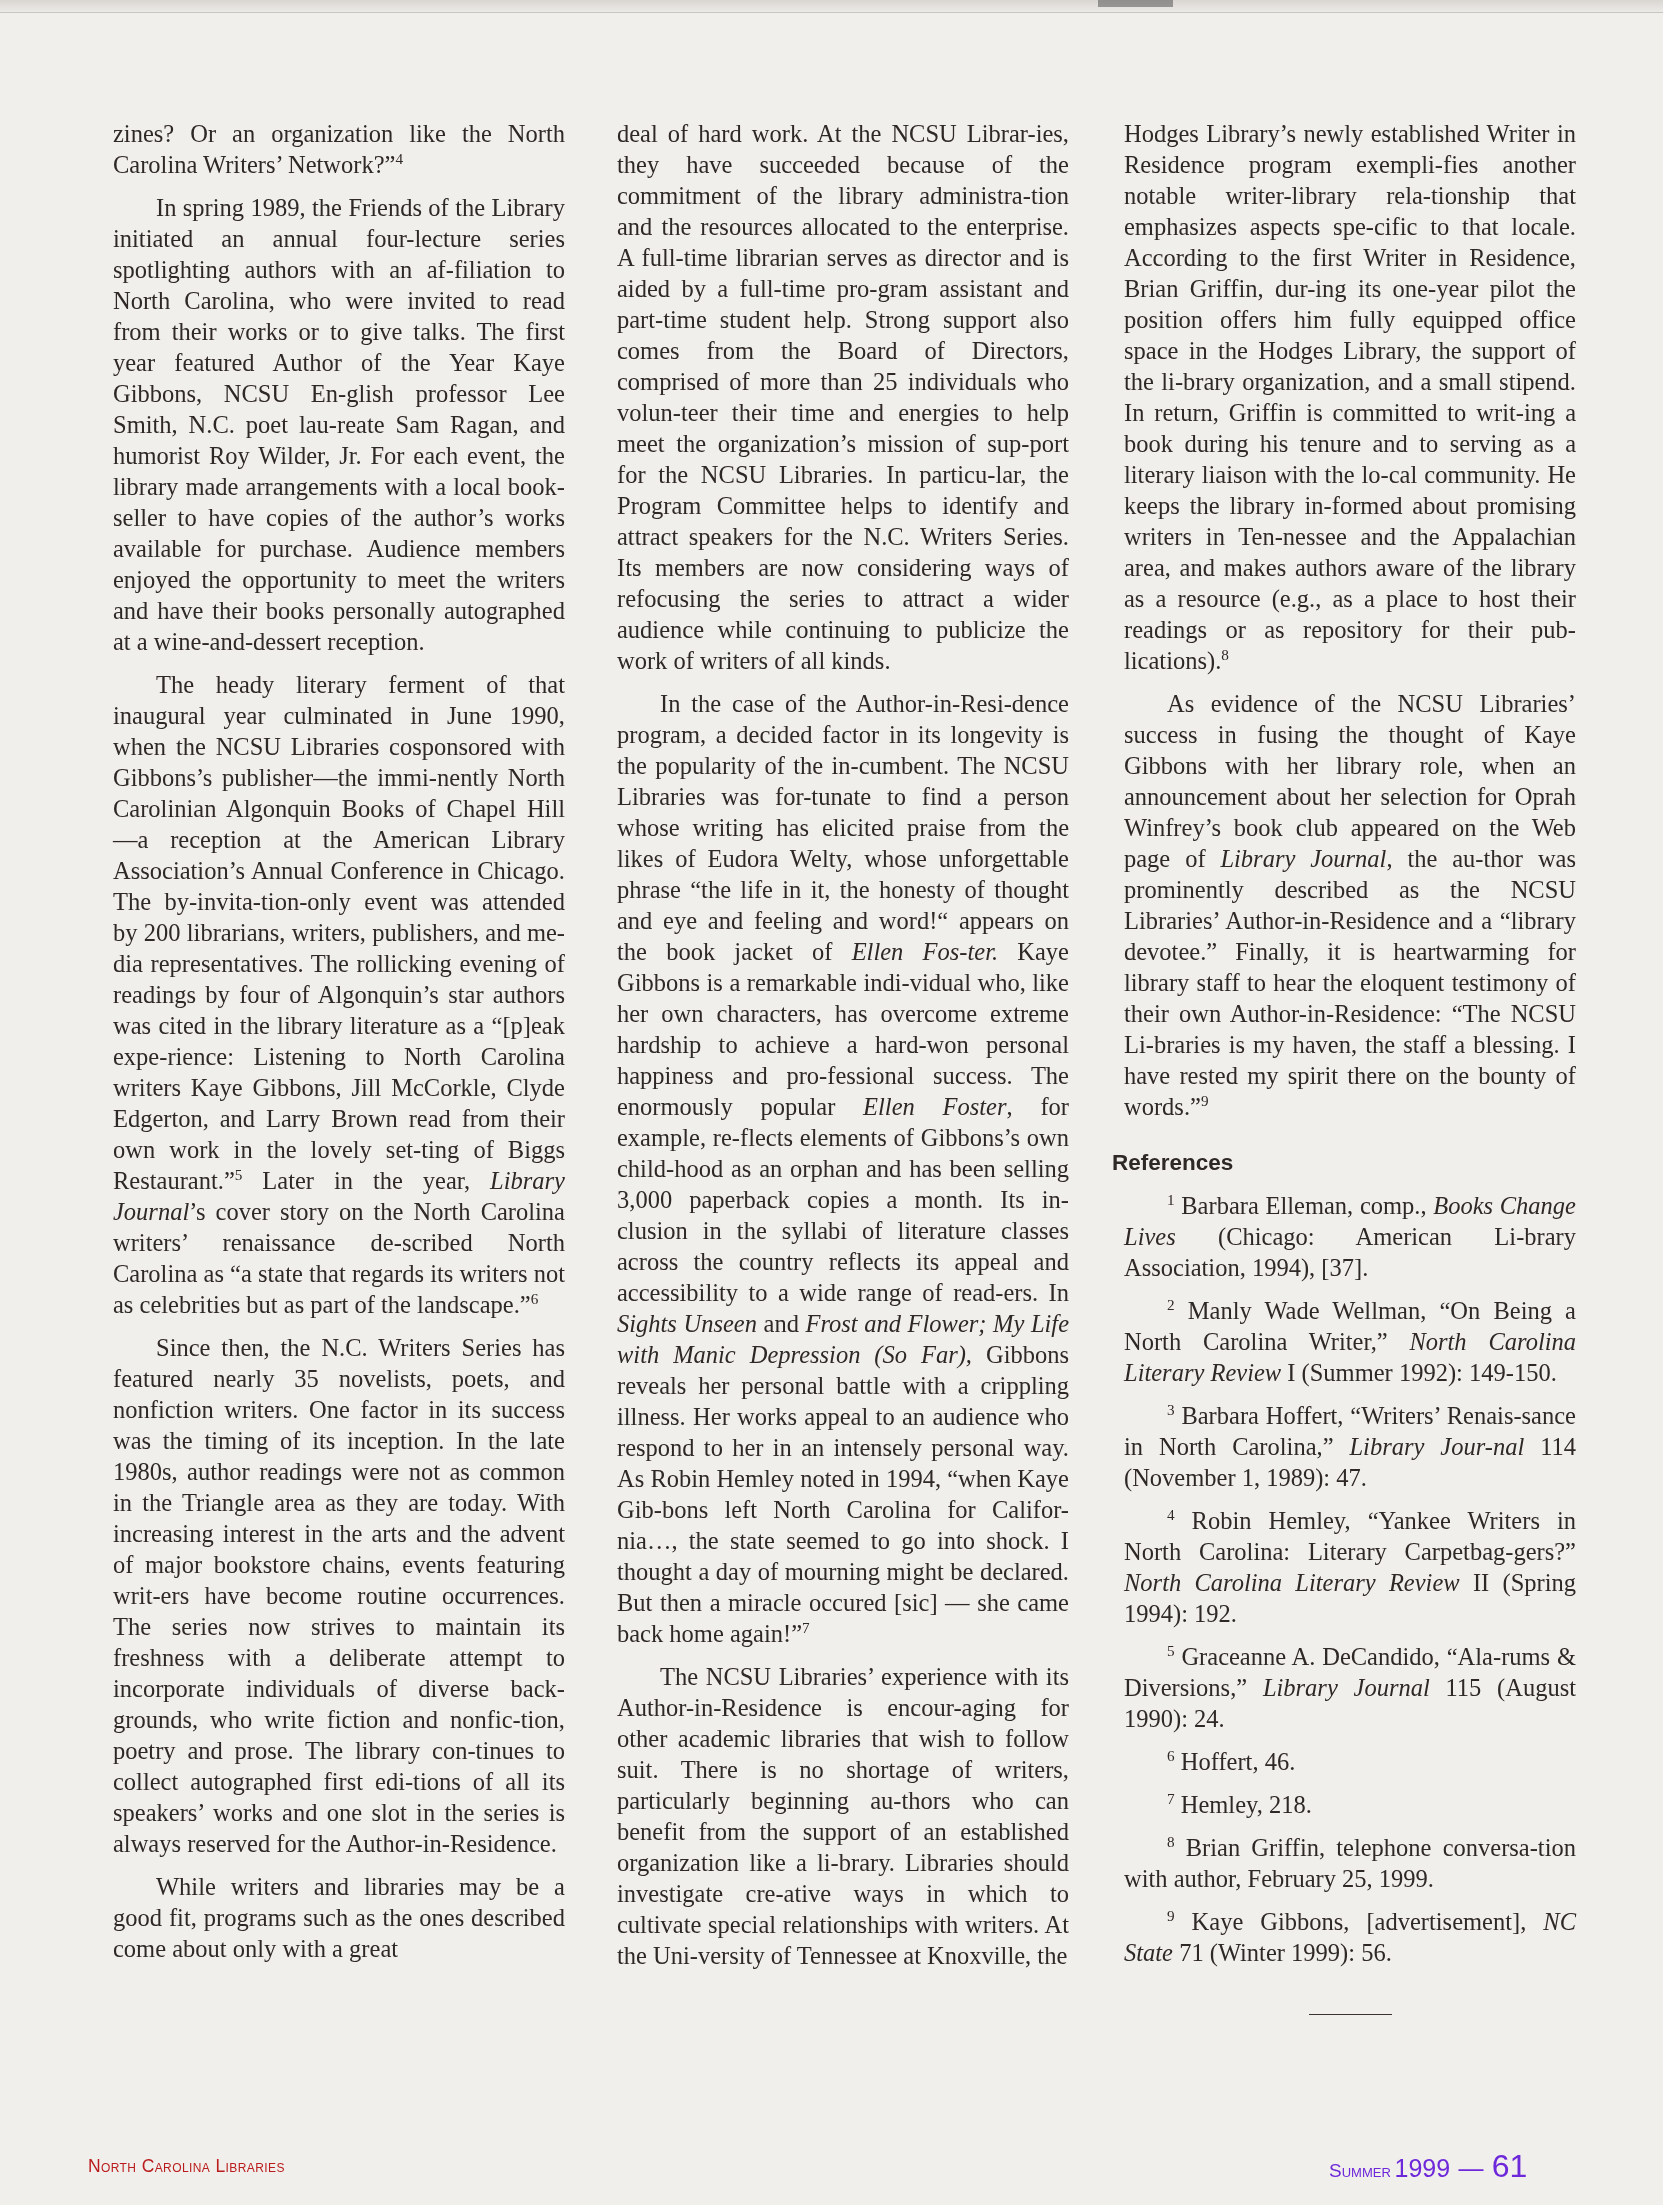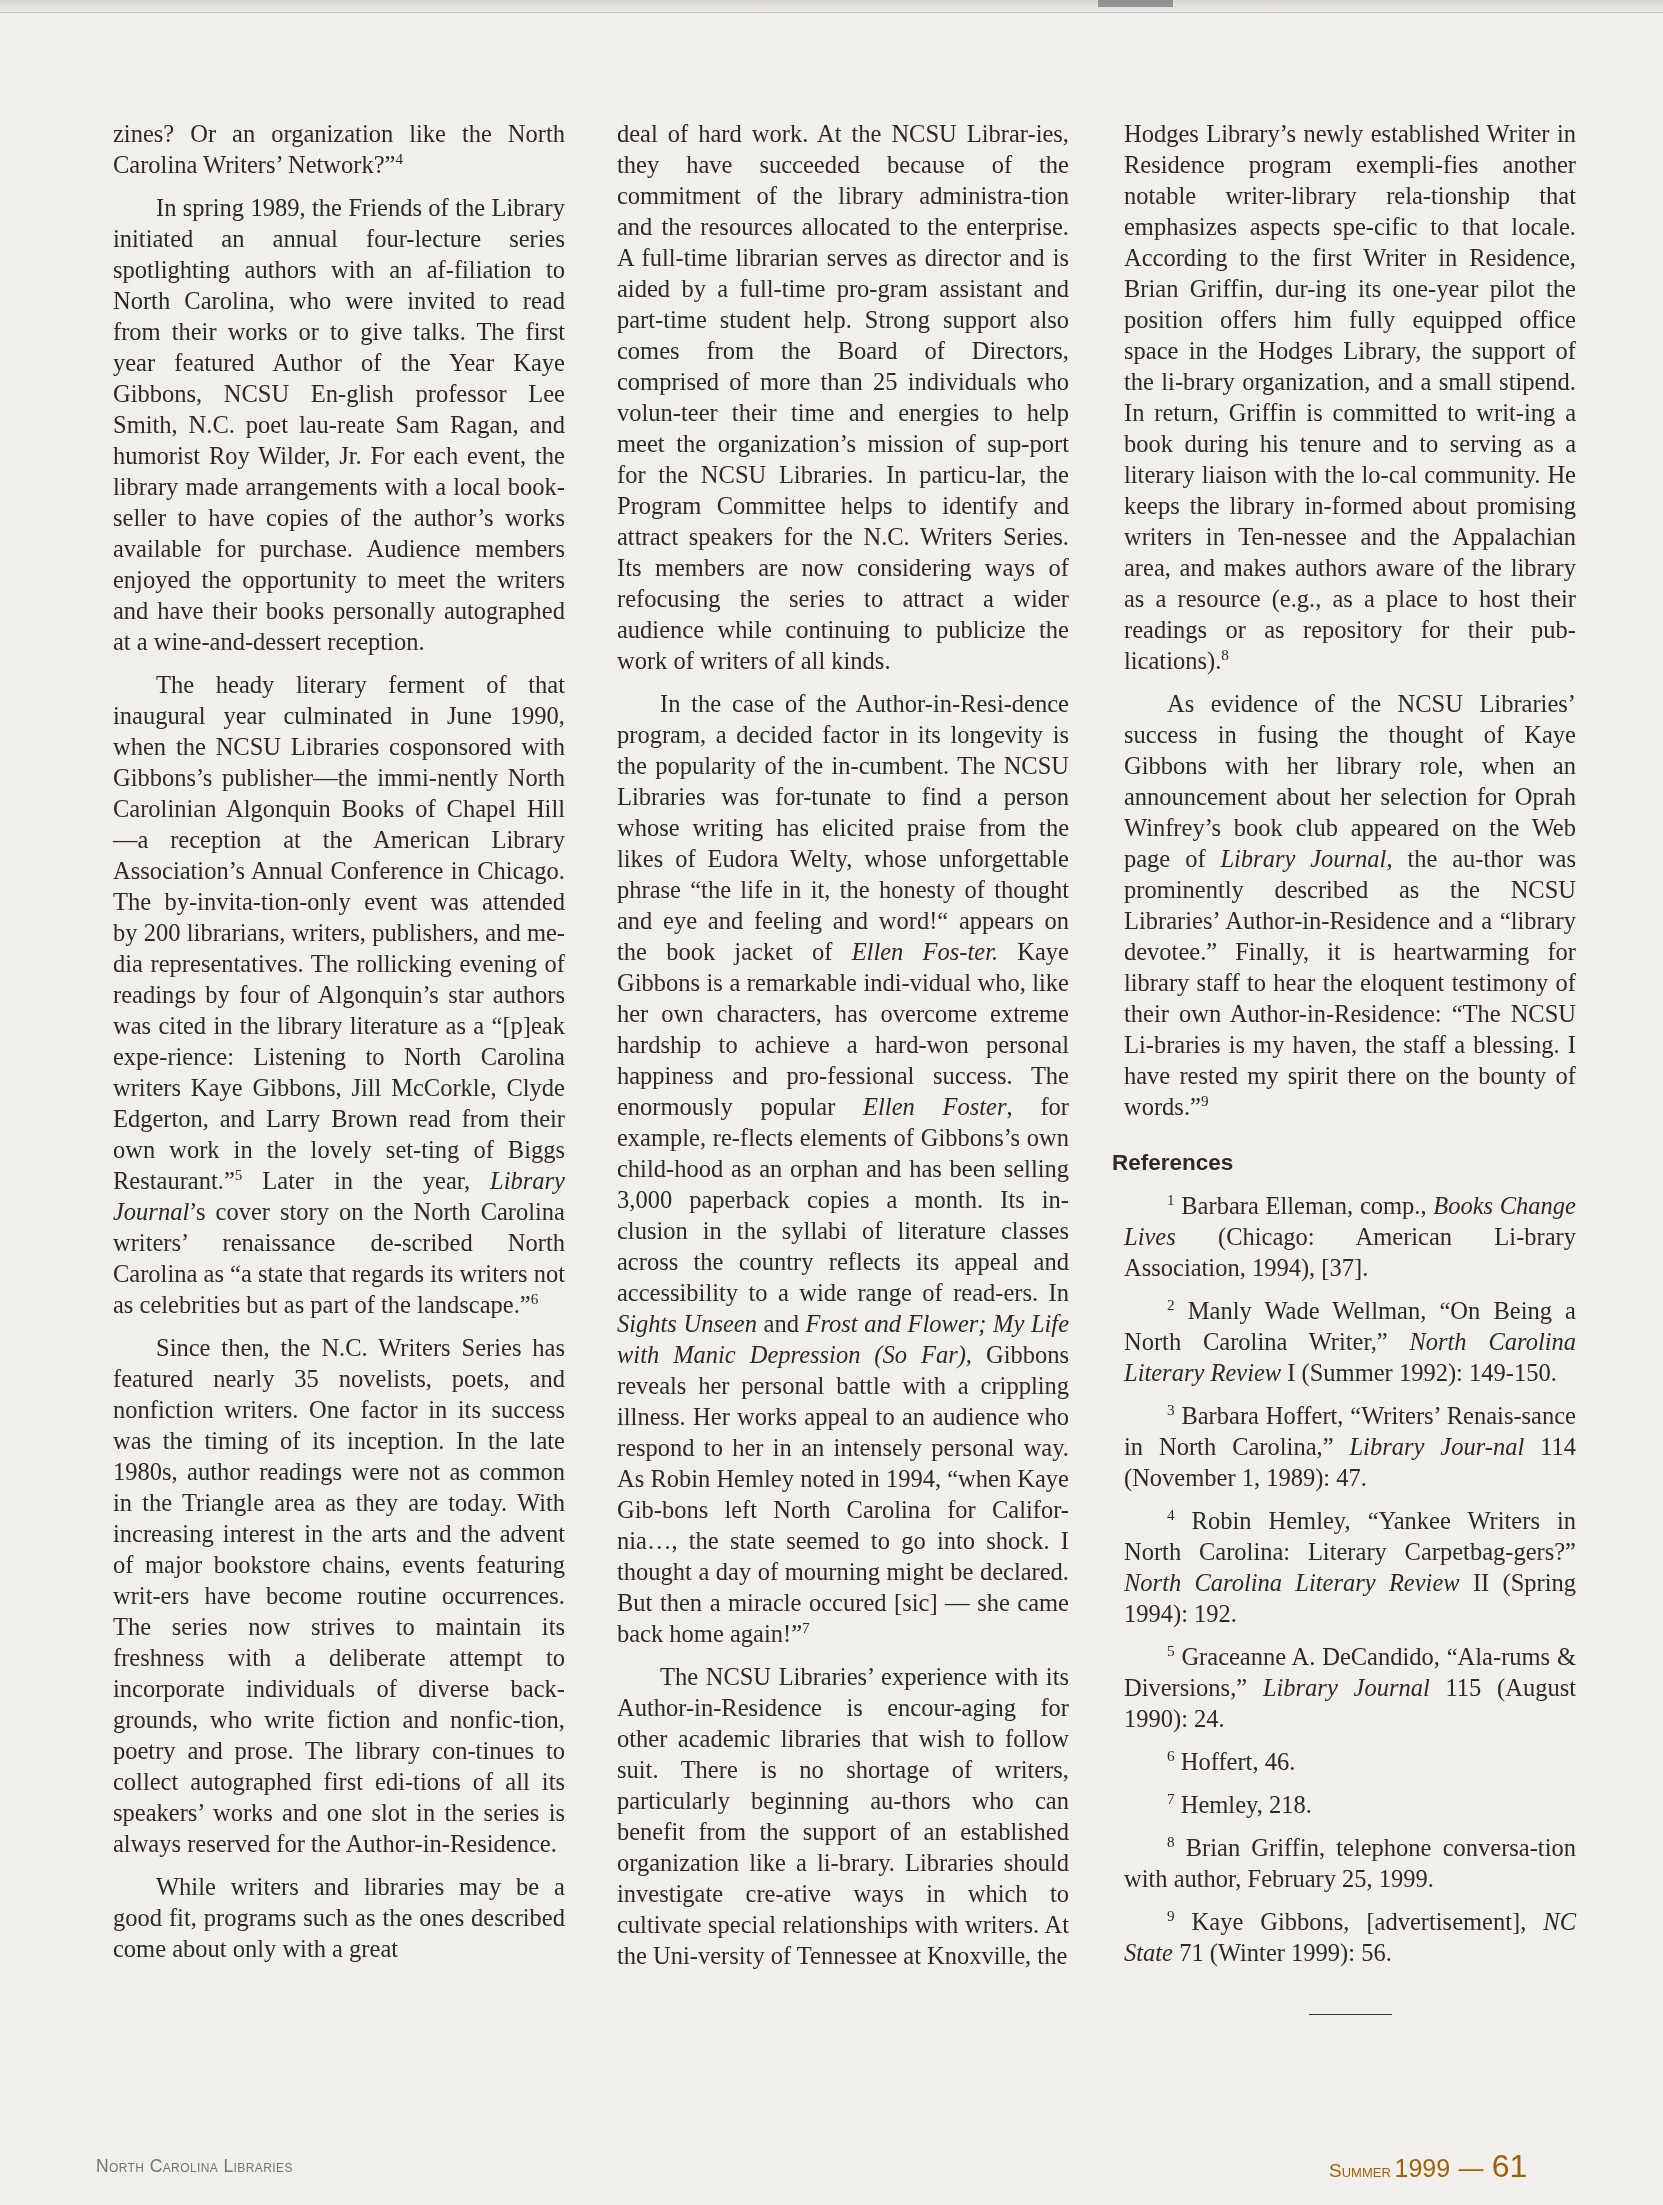--- a/index.html
+++ b/index.html
@@ -34,29 +34,29 @@
   .refs-title {
     font-family: "Liberation Sans", "DejaVu Sans", sans-serif;
     font-weight: bold; font-size: 22.5px; margin-top: 25px; margin-bottom: 8px;
   }
   .ref { margin: 0; text-indent: 21.6px; font-size: 24.5px; line-height: 31px; }
   .end-rule {
     width: 83px; height: 0; border-top: 1.7px solid #3a3330;
     margin: 46px auto 0 auto;
   }
   .footer-left {
-    position: absolute; left: 96px; top: 2156px;
+    position: absolute; left: 88px; top: 2156px;
     font-family: "Liberation Sans", "DejaVu Sans", sans-serif;
     font-size: 17.5px; font-variant: small-caps; letter-spacing: 0.4px;
-    color: #737373;
+    color: #b91c1c;
   }
   .footer-right {
     position: absolute; left: 1329px; top: 2148px;
     font-family: "Liberation Sans", "DejaVu Sans", sans-serif;
-    color: #a16207; white-space: nowrap;
+    color: #6d28d9; white-space: nowrap;
   }
   .footer-right .season { font-size: 19px; font-variant: small-caps; }
   .footer-right .year { font-size: 25px; }
   .footer-right .dash { font-size: 25px; margin: 0 8.3px; }
   .footer-right .page { font-size: 32px; }
 </style>
 </head>
 <body>
 
 <div class="top-edge"></div>

